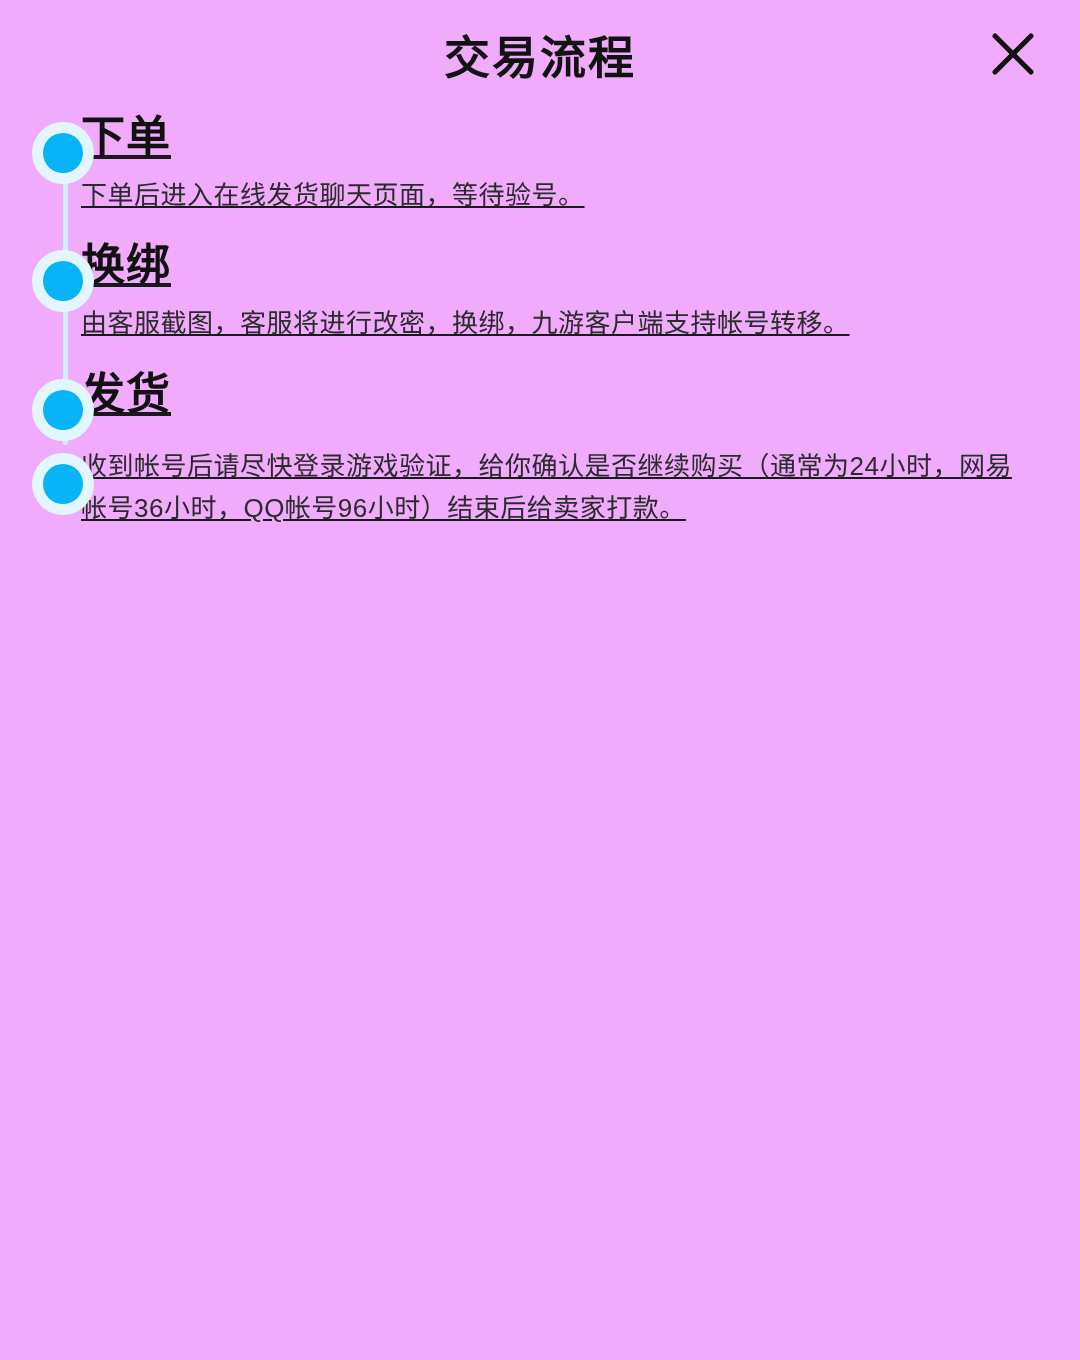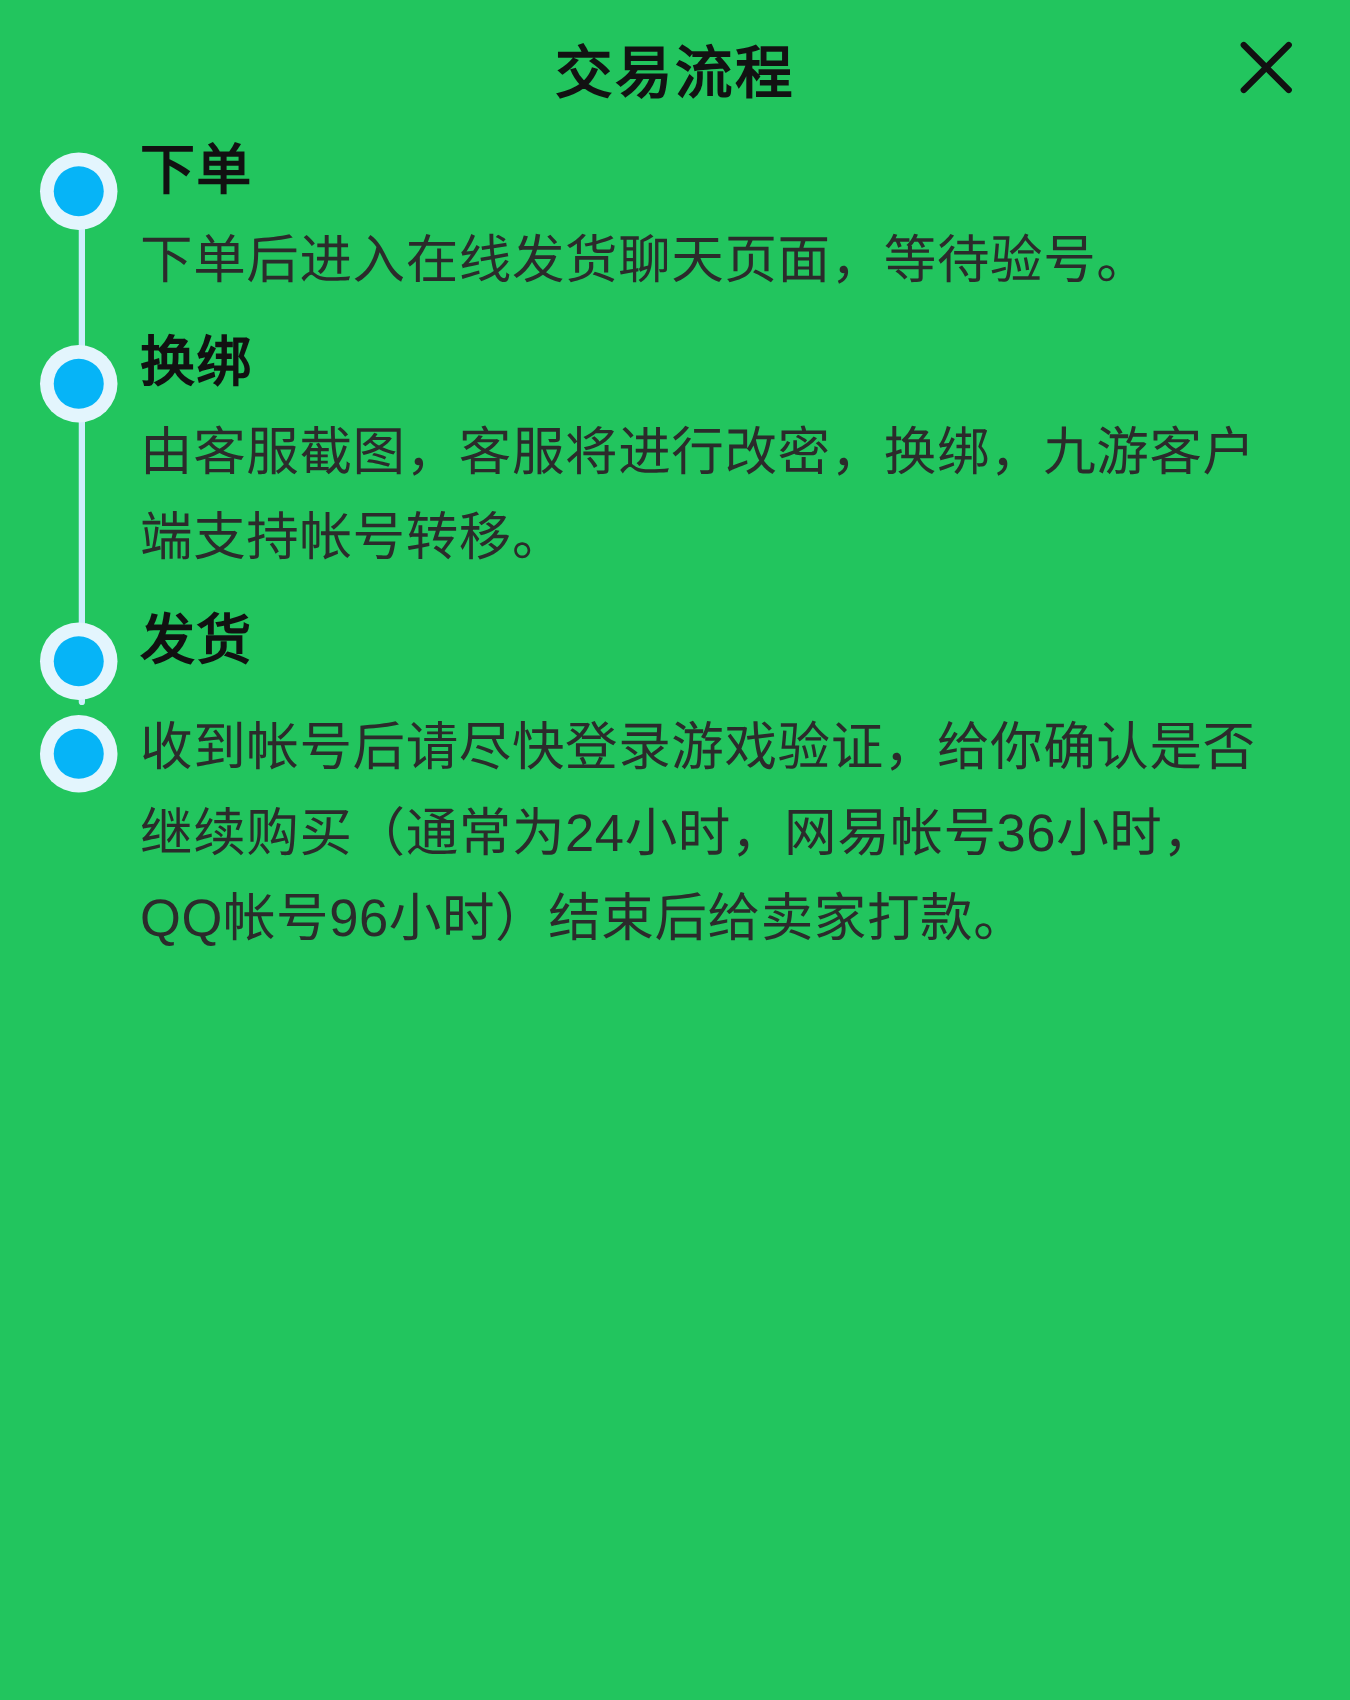--- a/index.html
+++ b/index.html
@@ -11,21 +11,21 @@
     width: 1080px;
     height: 1360px;
     font-family: "Liberation Sans", "DejaVu Sans", sans-serif;
     color: #1a1a1a;
     overflow: hidden;
     position: relative;
   }
   .sheet {
     width: 1080px;
     height: 1360px;
-    background: #22c55e;
+    background: #f0abfc;
     position: relative;
     box-sizing: border-box;
   }
   .header {
     position: relative;
     height: 108px;
     display: flex;
     align-items: center;
     justify-content: center;
   }
@@ -50,24 +50,25 @@
   .close-btn svg { display: block; }
 
   .steps {
     position: relative;
     padding: 6px 0 0 0;
     margin: 0;
     list-style: none;
   }
   .step {
     position: relative;
-    padding-left: 106px;
+    padding-left: 75px;
     padding-right: 48px;
     min-height: 60px;
     box-sizing: border-box;
+    text-decoration: underline;
   }
   
   .step .connector {
     position: absolute;
     left: 63px;
     top: 62px;
     bottom: -14px;
     width: 5px;
     background: #cdeefd;
     border-radius: 3px;
@@ -94,21 +95,21 @@
   }
   .step-title {
     font-size: 44px;
     font-weight: bold;
     line-height: 1.05;
     color: #111111;
     margin: 0 0 4px 6px;
     letter-spacing: 1px;
   }
   .step-desc {
-    font-size: 42px;
+    font-size: 26px;
     line-height: 1.62;
     color: #2b2b2b;
     margin: 14px 0 0 6px;
     letter-spacing: 0.5px;
     padding-bottom: 26px;
   }
 </style>
 </head>
 <body>
 

